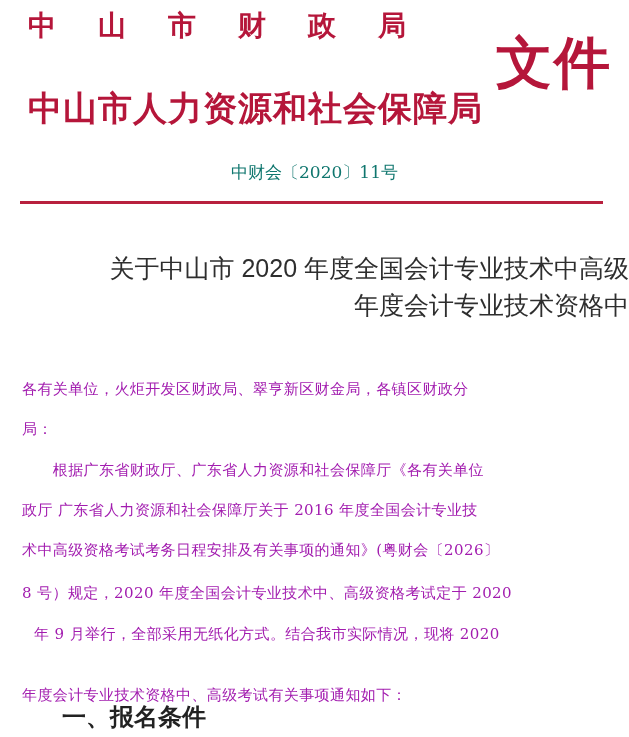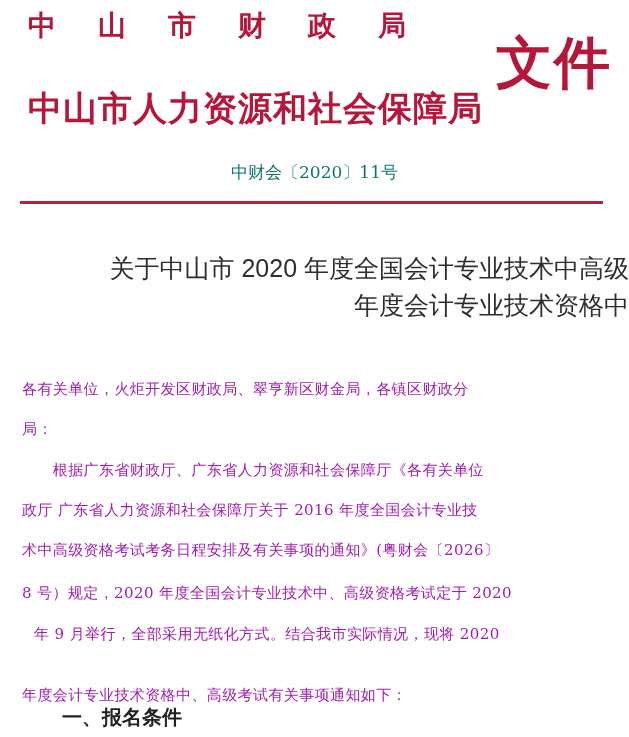--- a/index.html
+++ b/index.html
@@ -83,21 +83,21 @@
       color: #a21caf;
       font-family: "DejaVu Serif", "Liberation Serif", serif;
       white-space: nowrap;
       line-height: 26px;
       letter-spacing: 0.4px;
     }
     .section-heading {
       position: absolute;
       left: 62px;
       top: 704px;
-      font-size: 20px;
+      font-size: 24px;
       font-weight: bold;
       color: #222;
       font-family: "DejaVu Sans", "Liberation Sans", sans-serif;
       line-height: 26px;
     }
   </style>
 </head>
 <body>
 
 <div>

